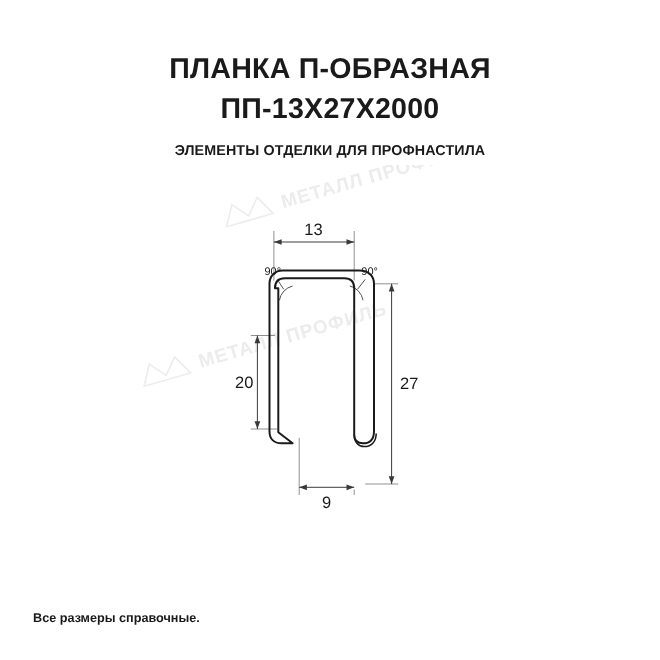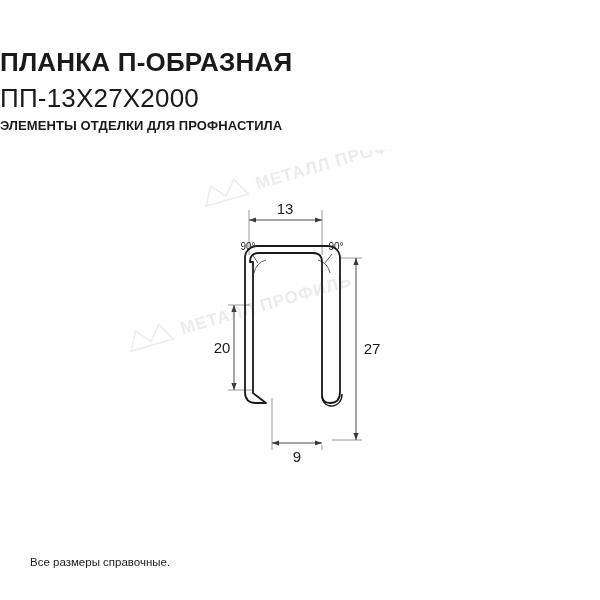--- a/index.html
+++ b/index.html
@@ -18,61 +18,62 @@
   .page {
     position: relative;
     width: 600px;
     height: 600px;
   }
   .header {
     position: absolute;
     top: 46px;
     left: 0;
     width: 600px;
-    text-align: left;
+    text-align: center;
   }
   .title-line1 {
     font-size: 26px;
     font-weight: bold;
     letter-spacing: 0.2px;
     line-height: 32px;
     white-space: nowrap;
   }
   .title-line2 {
     font-size: 26px;
-    font-weight: normal;
+    font-weight: bold;
     letter-spacing: 0.2px;
     line-height: 32px;
     margin-top: 4px;
     white-space: nowrap;
   }
   .subtitle {
     font-size: 13px;
     font-weight: bold;
-    margin-top: 4px;
+    margin-top: 15px;
     letter-spacing: 0.1px;
     white-space: nowrap;
   }
   .drawing {
     position: absolute;
     top: 150px;
     left: 0;
     width: 600px;
     height: 360px;
   }
   .footer {
     position: absolute;
     left: 30px;
     bottom: 28px;
     font-size: 11.5px;
     line-height: 19px;
     color: #1a1a1a;
   }
   .footer div {
     white-space: nowrap;
+    font-weight: bold;
   }
   svg {
     display: block;
   }
   .wm {
     fill: none;
     stroke: #ececec;
     stroke-width: 1.4;
   }
   .wmtext {

